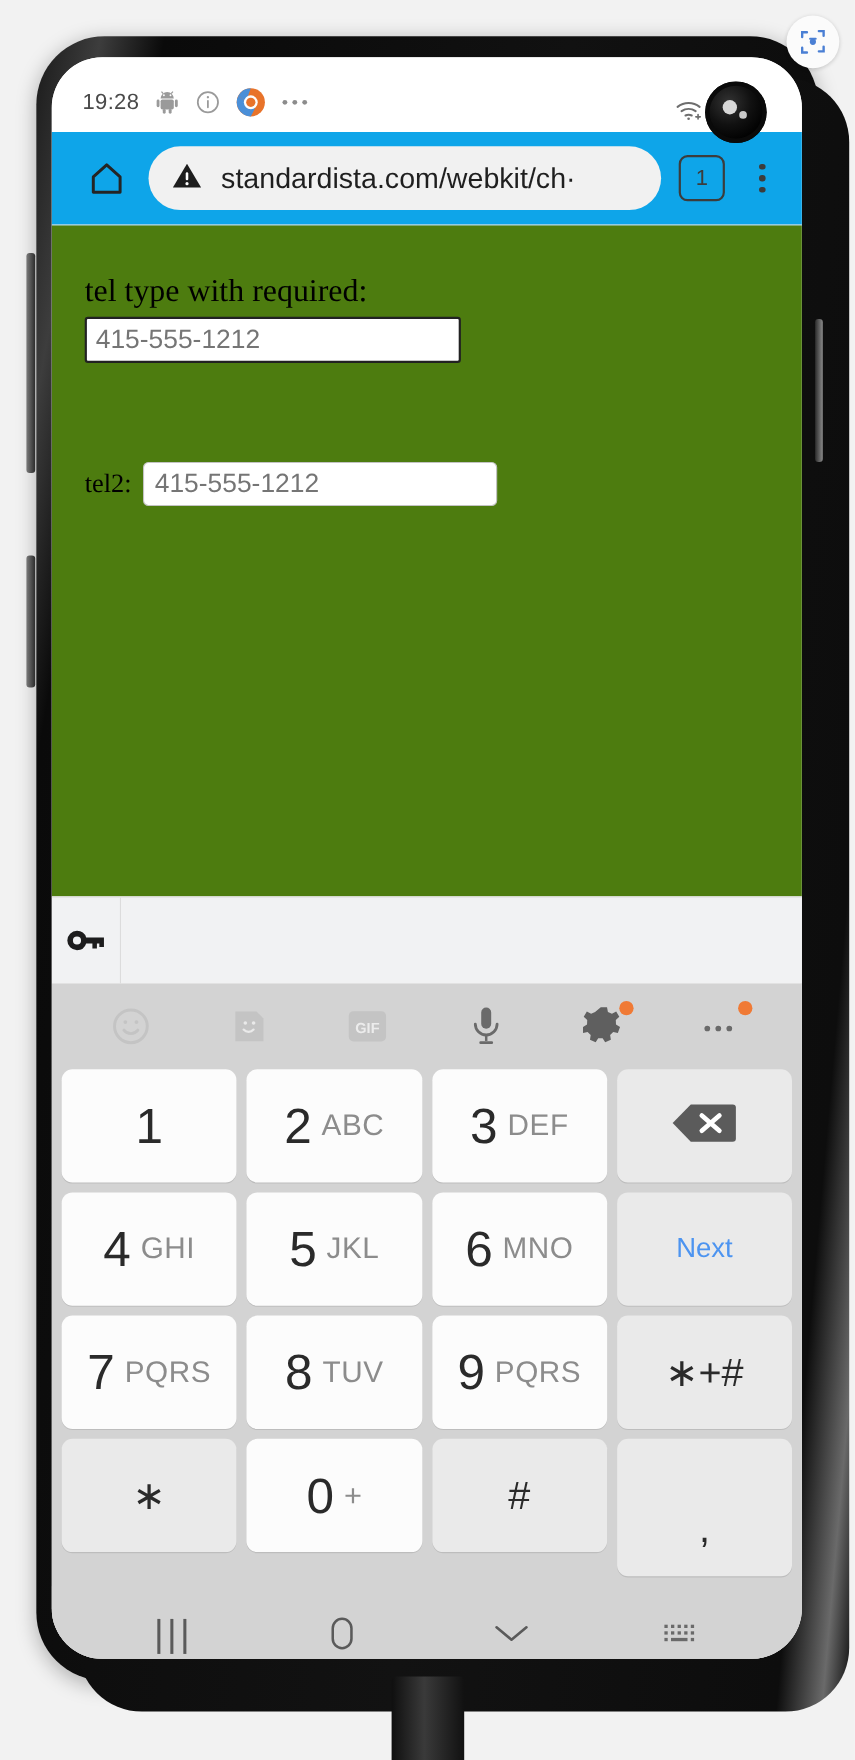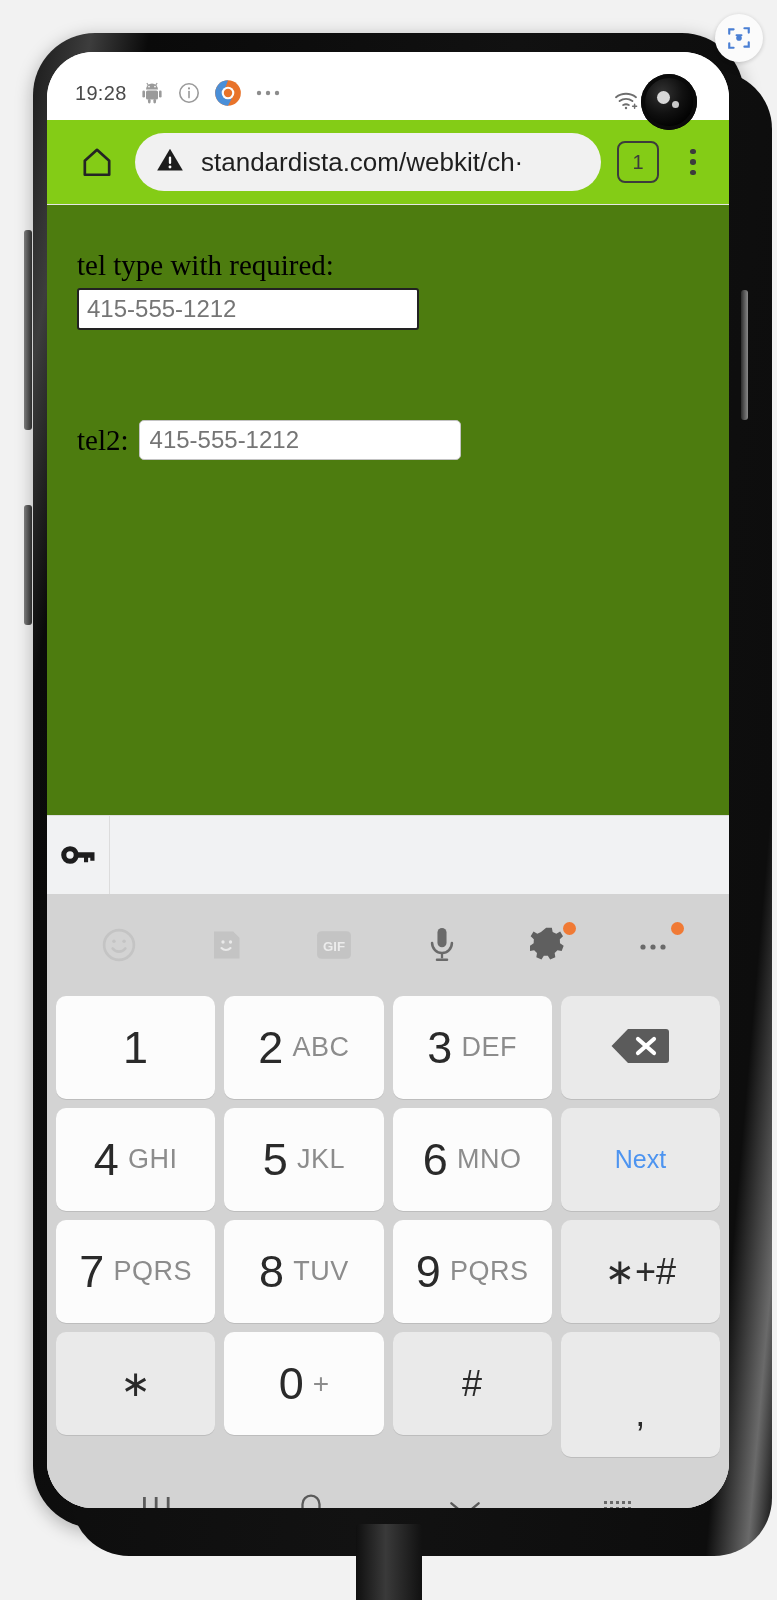--- a/index.html
+++ b/index.html
@@ -138,21 +138,21 @@
     background: #d8d8d8;
     box-shadow: 12px 7px 0 -3px #c9c9c9;
   }
 
   
   #browser-toolbar {
     height: 84px;
     display: flex;
     align-items: center;
     padding: 0 22px 0 24px;
-    background: #84cc16;
+    background: #0ea5e9;
     border-bottom: 1px solid #e6e6e6;
   }
   #home-button { width: 52px; display:flex; align-items:center; justify-content:center; }
   #omnibox {
     flex: 1;
     height: 58px;
     margin: 0 16px 0 12px;
     background: #f1f1f1;
     border-radius: 29px;
     display: flex;
@@ -211,21 +211,21 @@
     color: #8d8d8d;
     padding: 0 8px;
     background: #fff;
     box-sizing: content-box;
   }
   #tel2-row {
     display: flex;
     align-items: center;
     margin-top: 90px;
   }
-  #tel2-label { font-size: 29px; color: #000; margin-right: 10px; }
+  #tel2-label { font-size: 24px; color: #000; margin-right: 10px; }
   #tel2-input {
     width: 300px;
     height: 38px;
     border: 1.5px solid #c3c3c3;
     border-radius: 5px;
     font-family: "Liberation Sans", sans-serif;
     font-size: 24px;
     color: #8d8d8d;
     padding: 0 10px;
     background: #fff;
@@ -261,21 +261,21 @@
   
   #keyboard {
     background: #d3d3d3;
     padding: 0 0 0 0;
   }
   #kb-toolbar {
     height: 70px;
     display: flex;
     align-items: center;
     justify-content: space-around;
-    padding: 16px 18px;
+    padding: 4px 18px;
   }
   .kb-tool { position: relative; display: flex; align-items: center; justify-content: center; width: 54px; height: 54px; }
   .badge-dot {
     position: absolute;
     top: 4px;
     right: 0px;
     width: 13px;
     height: 13px;
     border-radius: 50%;
     background: #f07a35;

